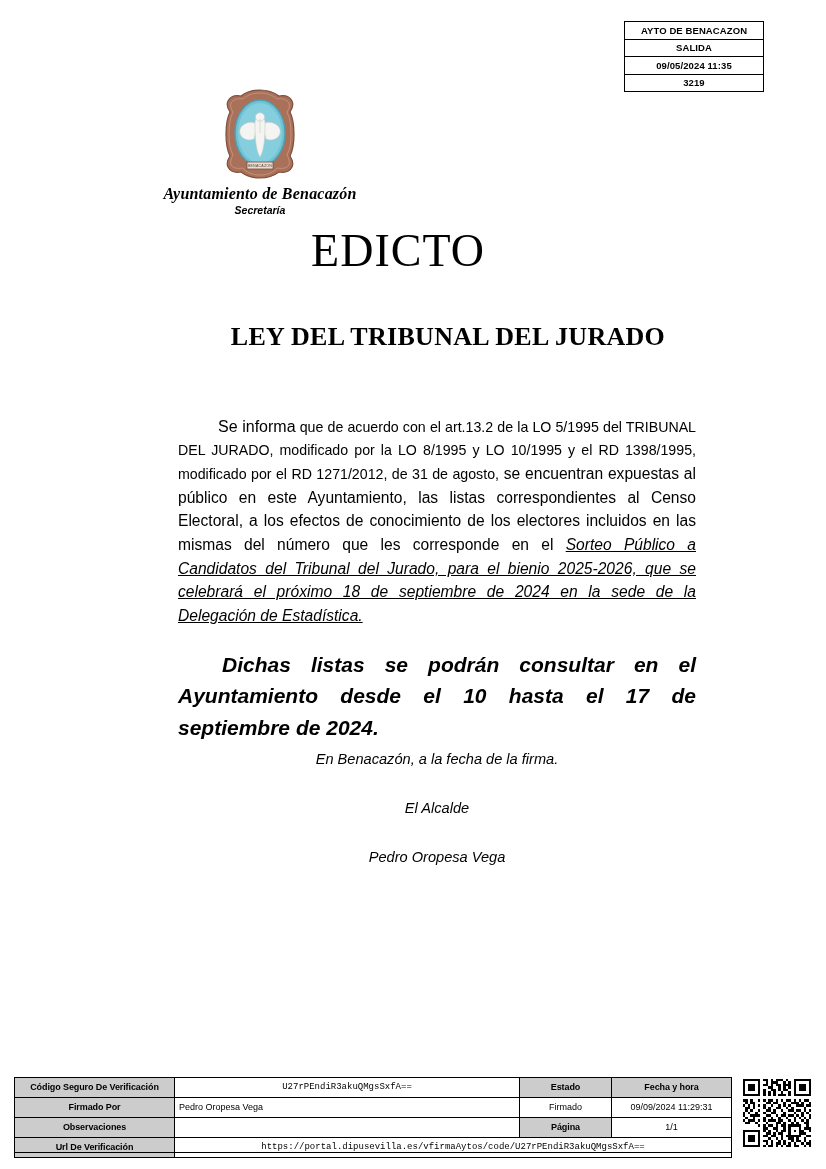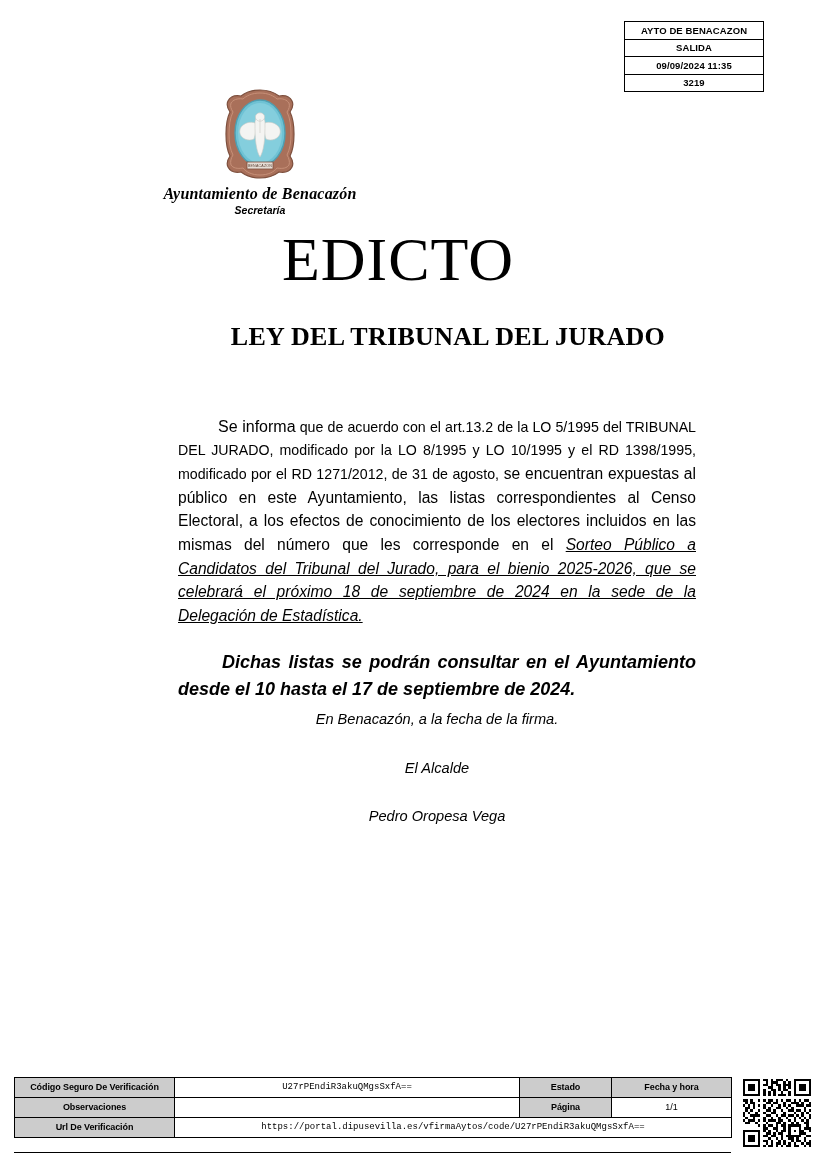--- a/index.html
+++ b/index.html
@@ -70,21 +70,21 @@
 
   
   .doc-title {
     position: absolute;
     left: 0;
     top: 228px;
     width: 796px;
     text-align: center;
     font-family: "Liberation Serif", serif;
     font-weight: normal;
-    font-size: 62px;
+    font-size: 46px;
     line-height: 1;
     letter-spacing: 1px;
   }
   .doc-subtitle {
     position: absolute;
     left: 213px;
     top: 320px;
     width: 470px;
     text-align: center;
     font-family: "Liberation Serif", serif;
@@ -121,21 +121,21 @@
     font-style: italic;
     text-decoration: underline;
     font-size: 15.6px;
   }
   .indent { display: inline-block; width: 40px; }
 
   .para-bold {
     margin: 21px 0 0 0;
     text-align: justify;
     text-justify: inter-word;
-    font-size: 18px;
+    font-size: 21px;
     font-weight: bold;
     font-style: italic;
     line-height: 1.5;
   }
   .para-bold .indent { width: 44px; }
 
   .centered-line {
     text-align: center;
     font-size: 14.6px;
     line-height: 1.5;
@@ -211,21 +211,21 @@
     height: 74px;
   }
   .qr-wrap svg { display: block; }
 </style>
 </head>
 <body>
 
 <div class="stamp">
   <div class="stamp-row">AYTO DE BENACAZON</div>
   <div class="stamp-row">SALIDA</div>
-  <div class="stamp-row">09/09/2024 11:35</div>
+  <div class="stamp-row">09/05/2024 11:35</div>
   <div class="stamp-row">3219</div>
 </div>
 
 <div class="letterhead">
   <div class="crest">
     <svg width="82" height="92" viewBox="0 0 82 92">
 
       <g>
         <path d="M41 2 C50 2 56 5 60 8 C66 7 71 9 73 13 C75 17 73 21 71 24
                  C74 30 75 38 75 46 C75 54 74 62 71 68 C73 71 75 75 73 79
@@ -288,20 +288,26 @@
       <col style="width:345px">
       <col style="width:92px">
       <col style="width:120px">
     </colgroup>
     <tbody>
       <tr>
         <td class="lbl">Código Seguro De Verificación</td>
         <td class="val-mono">U27rPEndiR3akuQMgsSxfA==</td>
         <td class="lbl">Estado</td>
         <td class="lbl">Fecha y hora</td>
+      </tr>
+      <tr>
+        <td class="lbl">Firmado Por</td>
+        <td class="val-left">Pedro Oropesa Vega</td>
+        <td class="val-center">Firmado</td>
+        <td class="val-center">09/09/2024 11:29:31</td>
       </tr>
       <tr>
         <td class="lbl">Observaciones</td>
         <td class="val-left"></td>
         <td class="lbl">Página</td>
         <td class="val-center">1/1</td>
       </tr>
       <tr>
         <td class="lbl">Url De Verificación</td>
         <td class="url-cell" colspan="3">https://portal.dipusevilla.es/vfirmaAytos/code/U27rPEndiR3akuQMgsSxfA==</td>

